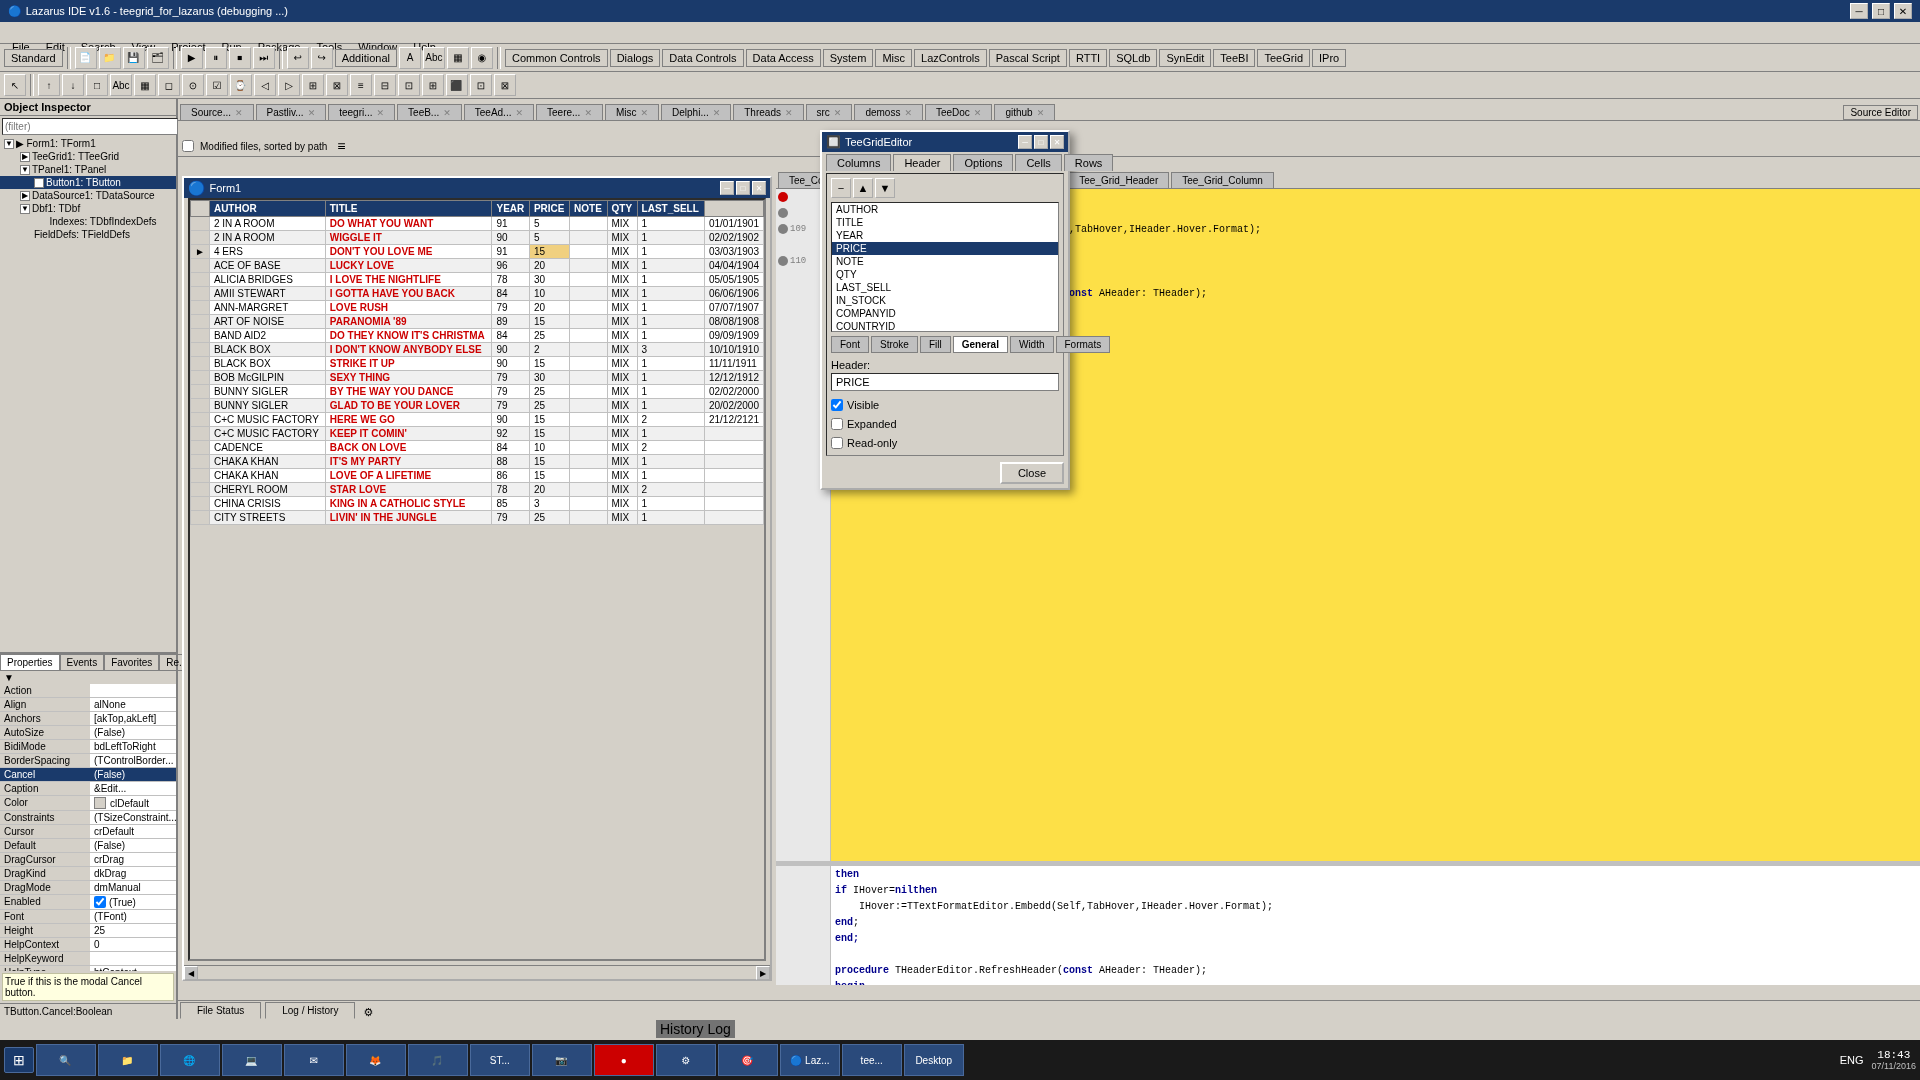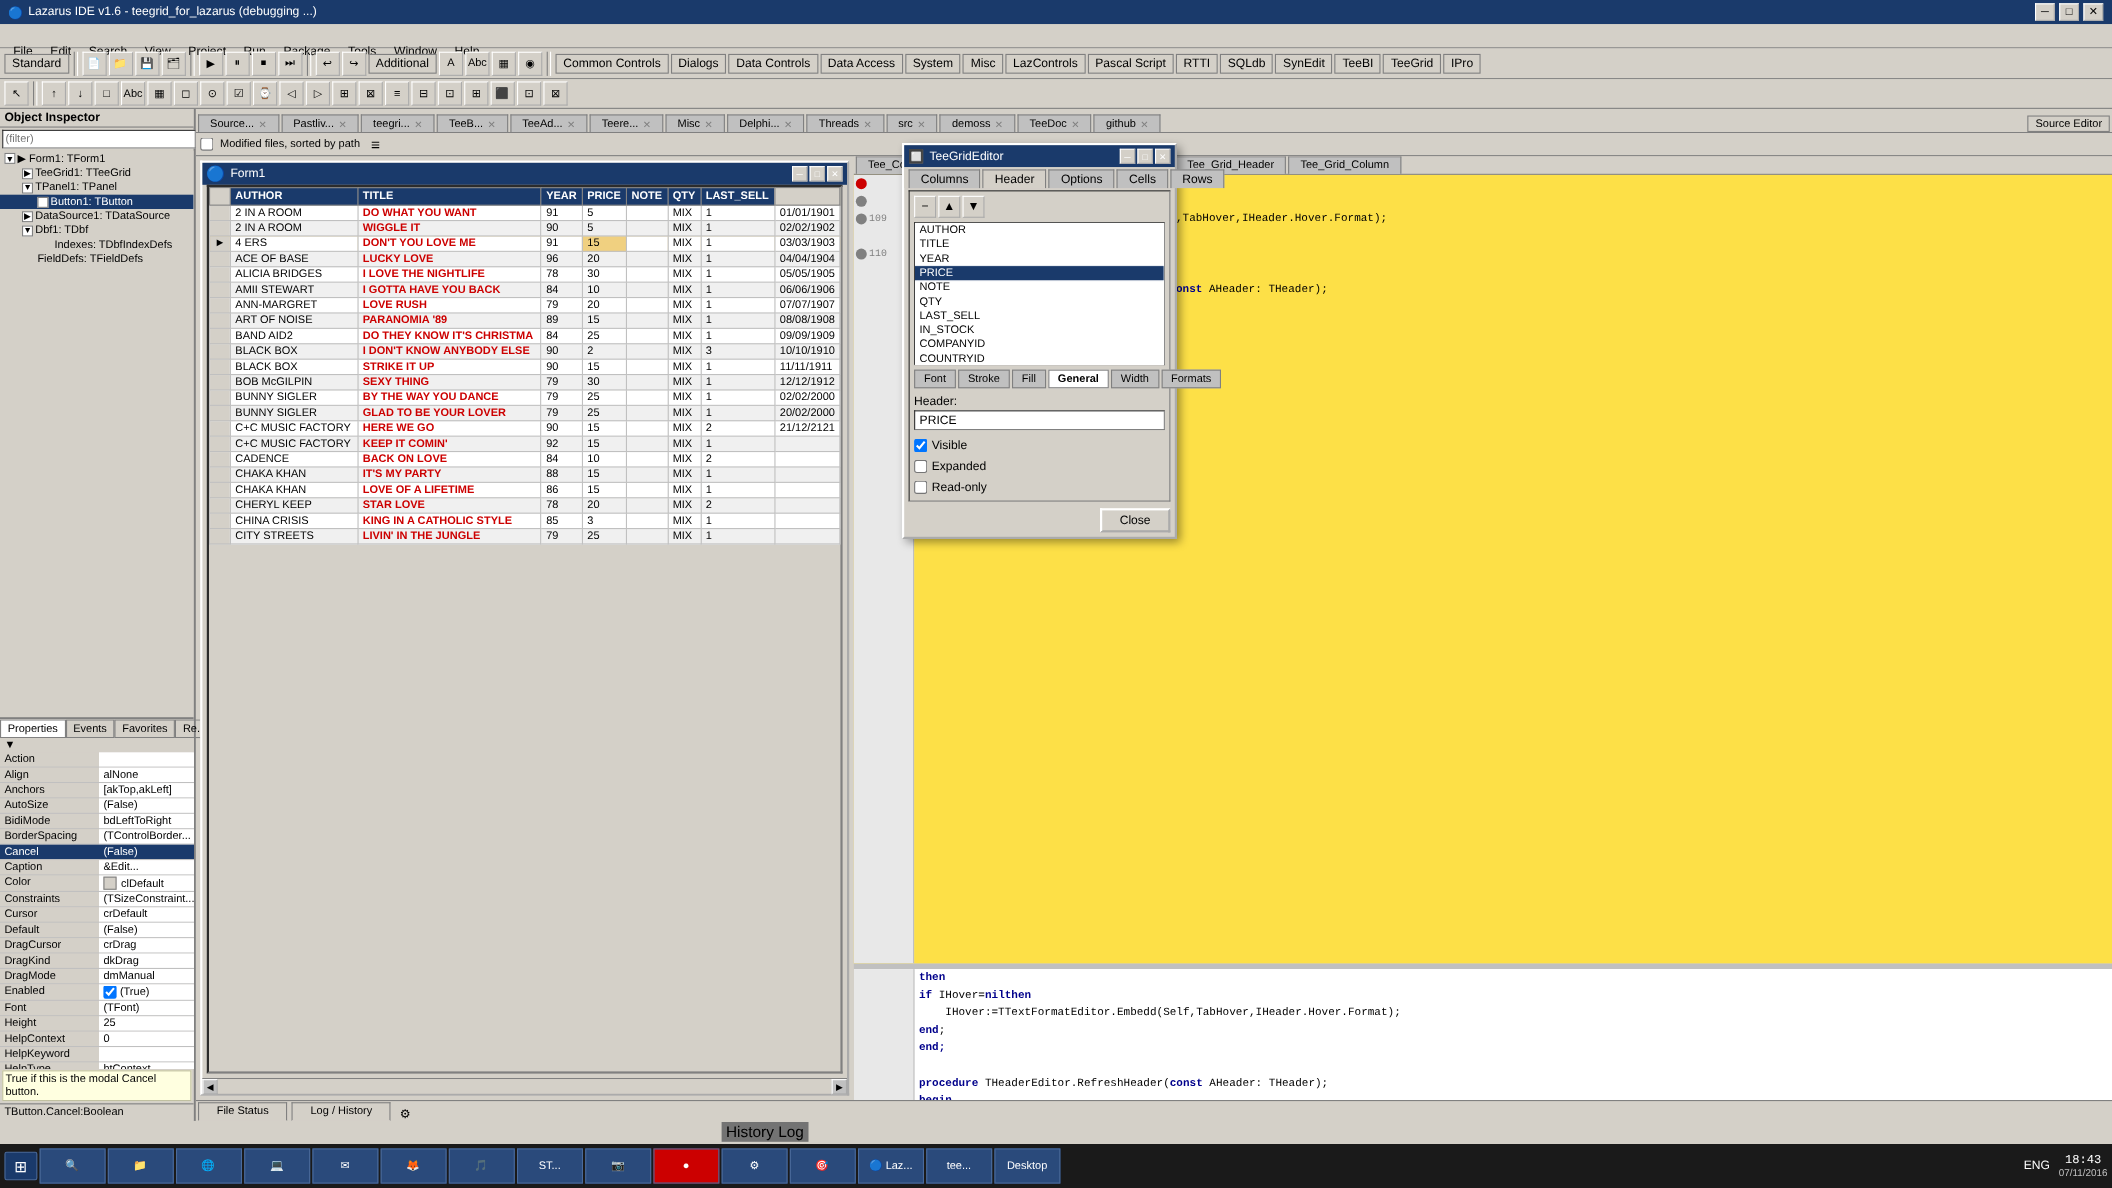--- a/index.html
+++ b/index.html
@@ -30,21 +30,21 @@
     .oi-expand { width: 10px; height: 10px; border: 1px solid #808080; display: inline-flex; align-items: center; justify-content: center; font-size: 8px; background: white; cursor: pointer; }
     .props-tab { padding: 2px 6px; border: 1px solid #808080; cursor: pointer; font-size: 10px; }
     .props-tab.active { background: white; }
     .props-key { padding: 1px 4px; border-bottom: 1px solid #c0c0c0; background: #d4d0c8; }
     .props-val { padding: 1px 4px; border-bottom: 1px solid #c0c0c0; background: white; }
     .props-key.highlight { background: #1a3a6b; color: white; }
     .props-val.highlight { background: #1a3a6b; color: white; }
     .props-section { grid-column: 1/-1; background: #d4d0c8; padding: 1px 4px; font-weight: bold; display: flex; align-items: center; gap: 2px; }
 
     
-    .content-area { flex: 1; display: flex; flex-direction: column; overflow: hidden; }
+    .content-area { flex: 1; display: flex; flex-direction: column; overflow: hidden; gap: 15px; }
     .source-tab { padding: 2px 10px; background: #c0c0c0; border: 1px solid #808080; border-bottom: none; margin-right: 2px; font-size: 10px; cursor: pointer; display: flex; align-items: center; gap: 4px; }
     .source-tab.active { background: white; }
     .source-tab-close { font-size: 9px; cursor: pointer; color: #808080; }
 
     
     .modified-bar { background: #d4d0c8; padding: 2px 4px; display: flex; align-items: center; font-size: 10px; border-bottom: 1px solid #808080; gap: 6px; }
     .modified-bar input[type=checkbox] { width: 12px; height: 12px; }
     .form-titlebar-btn { width: 14px; height: 14px; background: #d4d0c8; border: 1px outset #fff; font-size: 8px; display: flex; align-items: center; justify-content: center; }
     .edit-btn { background: #d4d0c8; border: 2px outset #fff; padding: 2px 8px; font-size: 11px; cursor: pointer; margin: 2px; }
 
@@ -554,21 +554,21 @@
       <td style="color:#cc0000;font-weight:bold;">LOVE OF A LIFETIME</td>
       <td>86</td>
       <td style="">15</td>
       <td></td>
       <td>MIX</td>
       <td>1</td>
       <td></td>
     </tr>
                 <tr style="background: rgb(240, 240, 240);">
       <td style="width:12px;text-align:center;background:#d4d0c8;"></td>
-      <td>CHERYL KEEP</td>
+      <td>CHERYL ROOM</td>
       <td style="color:#cc0000;font-weight:bold;">STAR LOVE</td>
       <td>78</td>
       <td style="">20</td>
       <td></td>
       <td>MIX</td>
       <td>2</td>
       <td></td>
     </tr>
                 <tr style="background: white;">
       <td style="width:12px;text-align:center;background:#d4d0c8;"></td>

